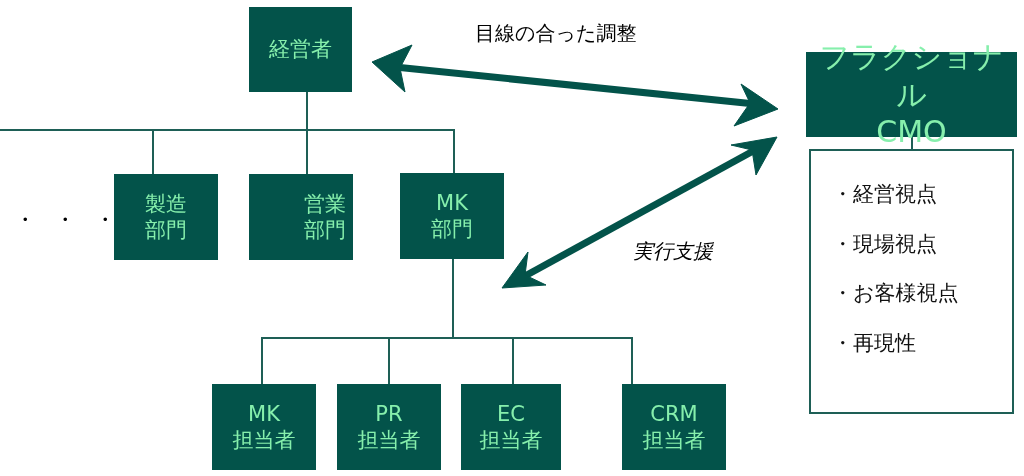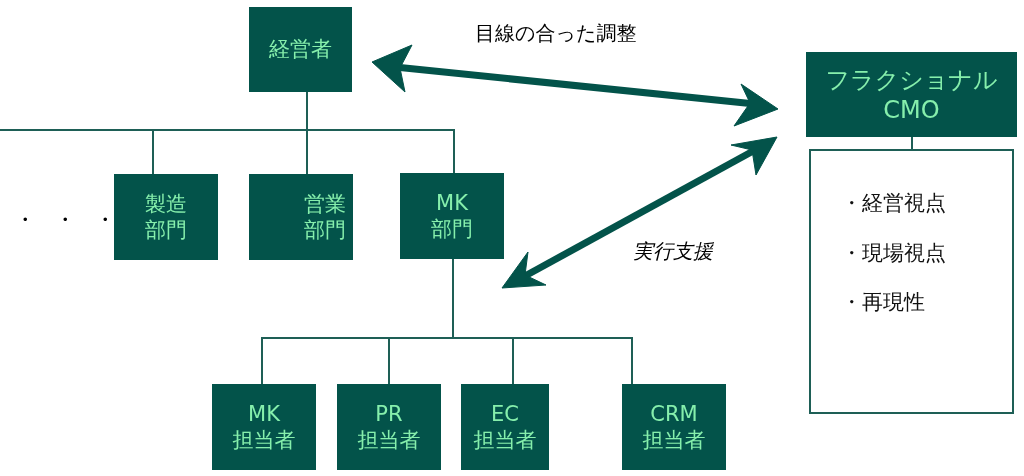--- a/index.html
+++ b/index.html
@@ -7,21 +7,21 @@
          font-family: "DejaVu Sans", "Liberation Sans", sans-serif; }
   .box { position: absolute; background: #03534A; color: #86efac;
          display: flex; flex-direction: column; align-items: center; justify-content: center;
          text-align: center; line-height: 1.25; font-size: 21px; box-sizing: border-box; }
   .line { position: absolute; background: #1e5f56; }
   svg.arrows { position: absolute; left: 0; top: 0; }
   .label { position: absolute; font-size: 20px; color: #000000; white-space: nowrap; text-align: center; }
   .dots { position: absolute; left: 14px; top: 205px; font-size: 22px; color: #000; letter-spacing: 18px; }
   .panel { position: absolute; left: 809px; top: 149px; width: 205px; height: 265px;
            border: 2px solid #1e5f56; box-sizing: border-box; background: #fff; }
-  .panel ul { list-style: none; margin: 16px; padding: 18px 0 0 14px; }
+  .panel ul { list-style: none; margin: 7px; padding: 18px 0 0 14px; }
   .panel li { font-size: 21px; color: #111; height: 49.5px; line-height: 36px; }
   .panel li::before { content: "・"; }
 </style>
 </head>
 <body>
 
 <div class="line" style="left:306px;top:92px;width:2px;height:37px;"></div>
 <div class="line" style="left:0;top:129px;width:455px;height:2px;"></div>
 <div class="line" style="left:152px;top:129px;width:2px;height:46px;"></div>
 <div class="line" style="left:306px;top:129px;width:2px;height:46px;"></div>
@@ -54,38 +54,39 @@
 </div>
 
 <div class="box" style="left:212px;top:384px;width:104px;height:86px;">
   <span>MK</span>
   <span>担当者</span>
 </div>
 <div class="box" style="left:337px;top:384px;width:104px;height:86px;">
   <span>PR</span>
   <span>担当者</span>
 </div>
-<div class="box" style="left:461px;top:384px;width:88px;height:86px;">
+<div class="box" style="left:461px;top:384px;width:100px;height:86px;">
   <span>EC</span>
   <span>担当者</span>
 </div>
 <div class="box" style="left:586px;top:384px;width:104px;height:86px;margin-left:36px;">
   <span>CRM</span>
   <span>担当者</span>
 </div>
 
-<div class="box" style="left:806px;top:52px;width:211px;height:85px;font-size:24px;">
+<div class="box" style="left:806px;top:52px;width:211px;height:85px;font-size:30px;">
   <span>フラクショナル</span>
   <span>CMO</span>
 </div>
 
 <div class="panel">
   <ul>
     <li>経営視点</li>
     <li>現場視点</li>
+    <li>お客様視点</li>
     <li>再現性</li>
   </ul>
 </div>
 
 <svg class="arrows" width="1024" height="476">
   <g fill="#03534A" stroke="#03534A">
     <line x1="395" y1="67" x2="755" y2="104" stroke-width="7"></line>
     <polygon points="372,62 412,45 400,68 405,92" stroke-width="1"></polygon>
     <polygon points="778,109 734,126 750,103 741,84" stroke-width="1"></polygon>
   </g>

